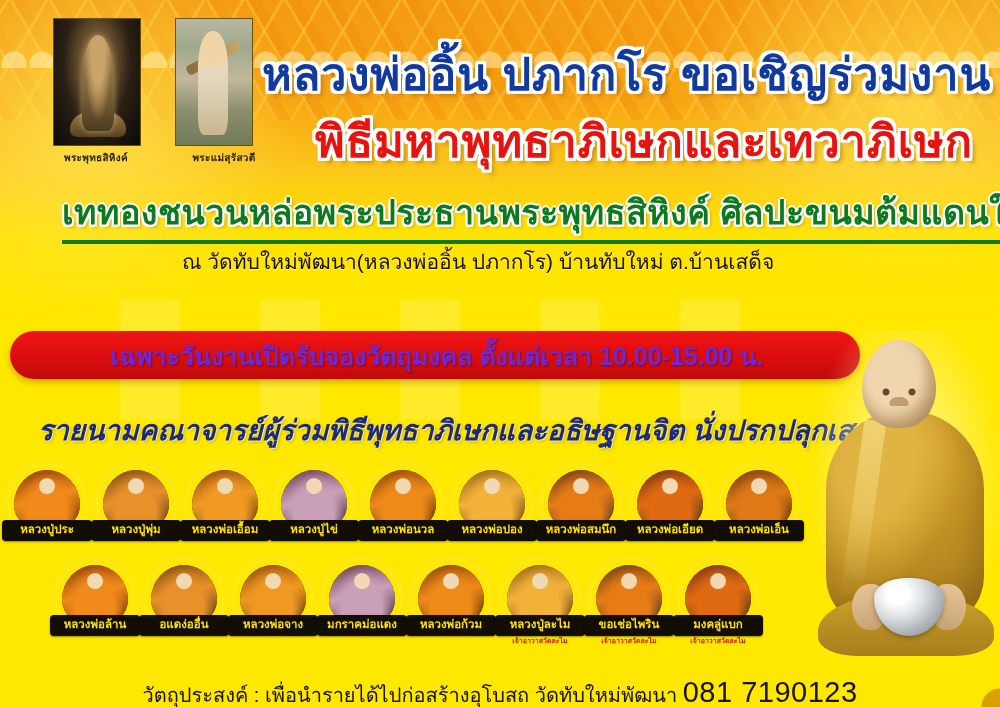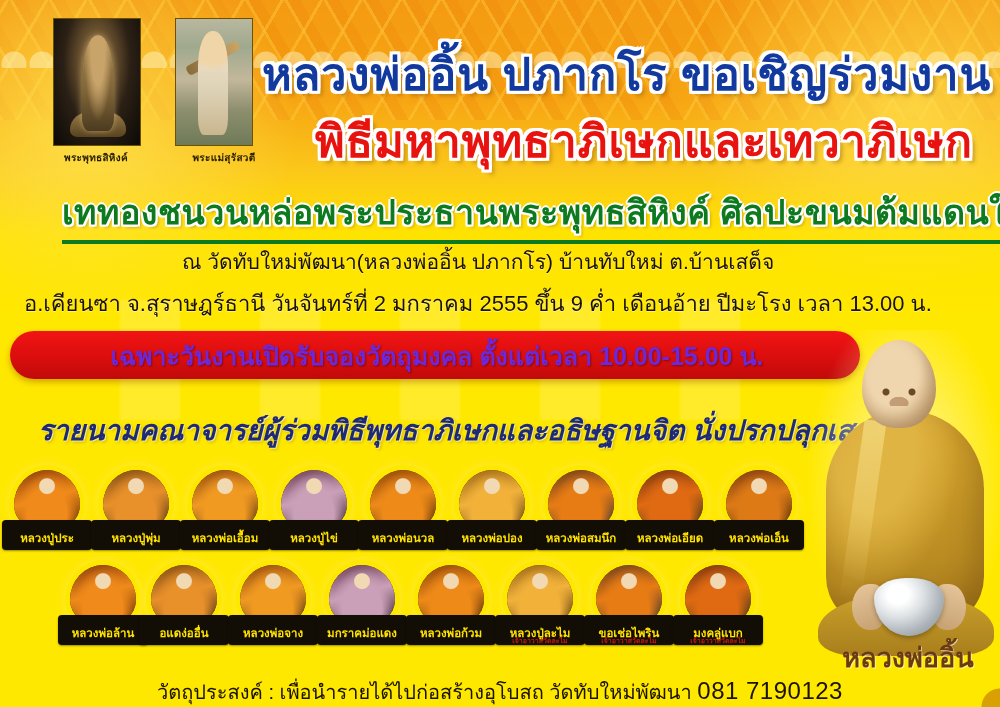--- a/index.html
+++ b/index.html
@@ -119,21 +119,21 @@
   
   .portrait { position:absolute; width:66px; height:68px; }
   .oval { position:absolute; left:0; top:0; width:66px; height:62px;
     border-radius:50% 50% 48% 48%/56% 56% 44% 44%;
     box-shadow:0 0 0 5px #ffe800, 0 0 8px 6px rgba(255,235,60,.85);
     overflow:hidden; background:#3a2a14;
   }
   .oval i { position:absolute; inset:0; display:block; }
   .name { position:absolute; left:-12px; top:50px; width:90px;
     background:#120d05; color:#ffe200; font-size:11.5px; font-weight:bold;
-    text-align:center; border-radius:4px; padding:9px 1px 3px;
+    text-align:center; border-radius:4px; padding:0 1px 3px;
     white-space:nowrap; overflow:visible;
     box-shadow:0 1px 2px rgba(0,0,0,.4);
   }
   .subname { position:absolute; left:-14px; top:70px; width:94px; text-align:center;
     color:#c81a0a; font-size:7px; font-weight:bold; white-space:nowrap; }
 
   
   .bigmonk { position:absolute; right:6px; top:336px; width:176px; height:330px; }
   .bm-halo { position:absolute; left:-14px; top:-6px; width:205px; height:340px;
     background:radial-gradient(ellipse at 50% 45%, rgba(255,250,190,.9) 0%, rgba(255,232,0,0) 68%); }
@@ -172,21 +172,21 @@
   .bm-hand-r { position:absolute; left:114px; top:248px; width:34px; height:46px;
     background:linear-gradient(200deg,#e8c79c,#c49f6f); border-radius:40% 50% 50% 40%; }
   .bm-label { position:absolute; left:2px; top:300px; width:176px; text-align:center;
     font-size:27px; font-weight:bold; color:#6b3a10; white-space:nowrap;
     text-shadow:1px 1px 0 rgba(255,255,255,.55);
   }
 
   
   .footer { position:absolute; left:0; top:676px; width:1000px; text-align:center;
     font-size:20px; color:#1b1200; white-space:nowrap; }
-  .footer .phone { font-size:24px; letter-spacing:.5px; }
+  .footer .phone { font-size:29px; letter-spacing:.5px; }
   .corner { position:absolute; right:0; bottom:0; width:44px; height:36px;
     background:radial-gradient(circle at 100% 100%, #d8a000 0 18px, rgba(216,160,0,0) 19px); }
 </style>
 </head>
 <body>
 
 <div id="poster">
 
   <div class="bg-base"></div>
   <div class="bg-diamonds"></div>
@@ -198,21 +198,20 @@
   <div class="thumb buddha"></div>
   <div class="thumb saraswati"></div>
   <div class="thumb-cap cap-buddha">พระพุทธสิหิงค์</div>
   <div class="thumb-cap cap-saras">พระแม่สุรัสวตี</div>
 
   <div class="h1-blue">หลวงพ่ออิ้น ปภากโร ขอเชิญร่วมงาน</div>
   <div class="h1-red">พิธีมหาพุทธาภิเษกและเทวาภิเษก</div>
   <div class="h1-green">เททองชนวนหล่อพระประธานพระพุทธสิหิงค์ ศิลปะขนมต้มแดนใต้</div>
 
   <div class="detail detail-1">ณ วัดทับใหม่พัฒนา(หลวงพ่ออิ้น ปภากโร) บ้านทับใหม่ ต.บ้านเสด็จ</div>
-  <div class="detail detail-2">อ.เคียนซา จ.สุราษฎร์ธานี วันจันทร์ที่ 2 มกราคม 2555 ขึ้น  9 ค่ำ เดือนอ้าย ปีมะโรง เวลา 13.00 น.</div>
 
   <div class="pill"></div>
   <div class="pill-text">เฉพาะวันงานเปิดรับจองวัตถุมงคล ตั้งแต่เวลา 10.00-15.00 น.</div>
 
   <div class="subtitle">รายนามคณาจารย์ผู้ร่วมพิธีพุทธาภิเษกและอธิษฐานจิต  นั่งปรกปลุกเสก</div>
 
   <div id="row1">
       <div class="portrait" style="left: 14px; top: 470px;">
         <div class="oval">
           <i style="background: radial-gradient(circle at 50% 26%, rgb(241, 217, 180) 0px, rgb(241, 217, 180) 13%, rgba(0, 0, 0, 0) 15%), radial-gradient(at 50% 72%, rgb(240, 138, 26) 0px, rgb(240, 138, 26) 42%, rgba(0, 0, 0, 0) 66%), linear-gradient(165deg, rgb(138, 60, 10) 0%, rgb(240, 138, 26) 46%, rgb(90, 38, 4) 100%);"></i>
@@ -263,21 +262,21 @@
       </div>
       <div class="portrait" style="left: 726px; top: 470px;">
         <div class="oval">
           <i style="background: radial-gradient(circle at 50% 26%, rgb(241, 217, 180) 0px, rgb(241, 217, 180) 13%, rgba(0, 0, 0, 0) 15%), radial-gradient(at 50% 72%, rgb(221, 122, 22) 0px, rgb(221, 122, 22) 42%, rgba(0, 0, 0, 0) 66%), linear-gradient(165deg, rgb(126, 58, 16) 0%, rgb(221, 122, 22) 46%, rgb(58, 32, 8) 100%);"></i>
         </div>
         <div class="name">หลวงพ่อเอ็น</div>
       </div>
     </div>
 
   <div id="row2">
-      <div class="portrait" style="left: 62px; top: 565px; margin-left: 8px;">
+      <div class="portrait" style="left: 62px; top: 565px;">
         <div class="oval">
           <i style="background: radial-gradient(circle at 50% 26%, rgb(241, 217, 180) 0px, rgb(241, 217, 180) 13%, rgba(0, 0, 0, 0) 15%), radial-gradient(at 50% 72%, rgb(240, 138, 26) 0px, rgb(240, 138, 26) 42%, rgba(0, 0, 0, 0) 66%), linear-gradient(165deg, rgb(138, 60, 10) 0%, rgb(240, 138, 26) 46%, rgb(90, 38, 4) 100%);"></i>
         </div>
         <div class="name">หลวงพ่อล้าน</div>
       </div>
       <div class="portrait" style="left: 151px; top: 565px;">
         <div class="oval">
           <i style="background: radial-gradient(circle at 50% 26%, rgb(241, 217, 180) 0px, rgb(241, 217, 180) 13%, rgba(0, 0, 0, 0) 15%), radial-gradient(at 50% 72%, rgb(232, 144, 42) 0px, rgb(232, 144, 42) 42%, rgba(0, 0, 0, 0) 66%), linear-gradient(165deg, rgb(125, 74, 18) 0%, rgb(232, 144, 42) 46%, rgb(61, 42, 16) 100%);"></i>
         </div>
         <div class="name">อแดง่ออื่น</div>
@@ -324,21 +323,20 @@
     </div>
 
   <div class="bigmonk">
     <div class="bm-halo"></div>
     <div class="bm-body"></div>
     <div class="bm-lap"></div>
     <div class="bm-head"></div>
     <div class="bm-hand-l"></div>
     <div class="bm-hand-r"></div>
     <div class="bm-bowl"></div>
-    <div class="bm-label">หลวงพ่ออิ้น</div>
   </div>
 
   <div class="footer">
     <span>วัตถุประสงค์ : เพื่อนำรายได้ไปก่อสร้างอุโบสถ วัดทับใหม่พัฒนา</span>
     <span class="phone">081 7190123</span>
   </div>
   <div class="corner"></div>
 </div>
 
 </body></html>

